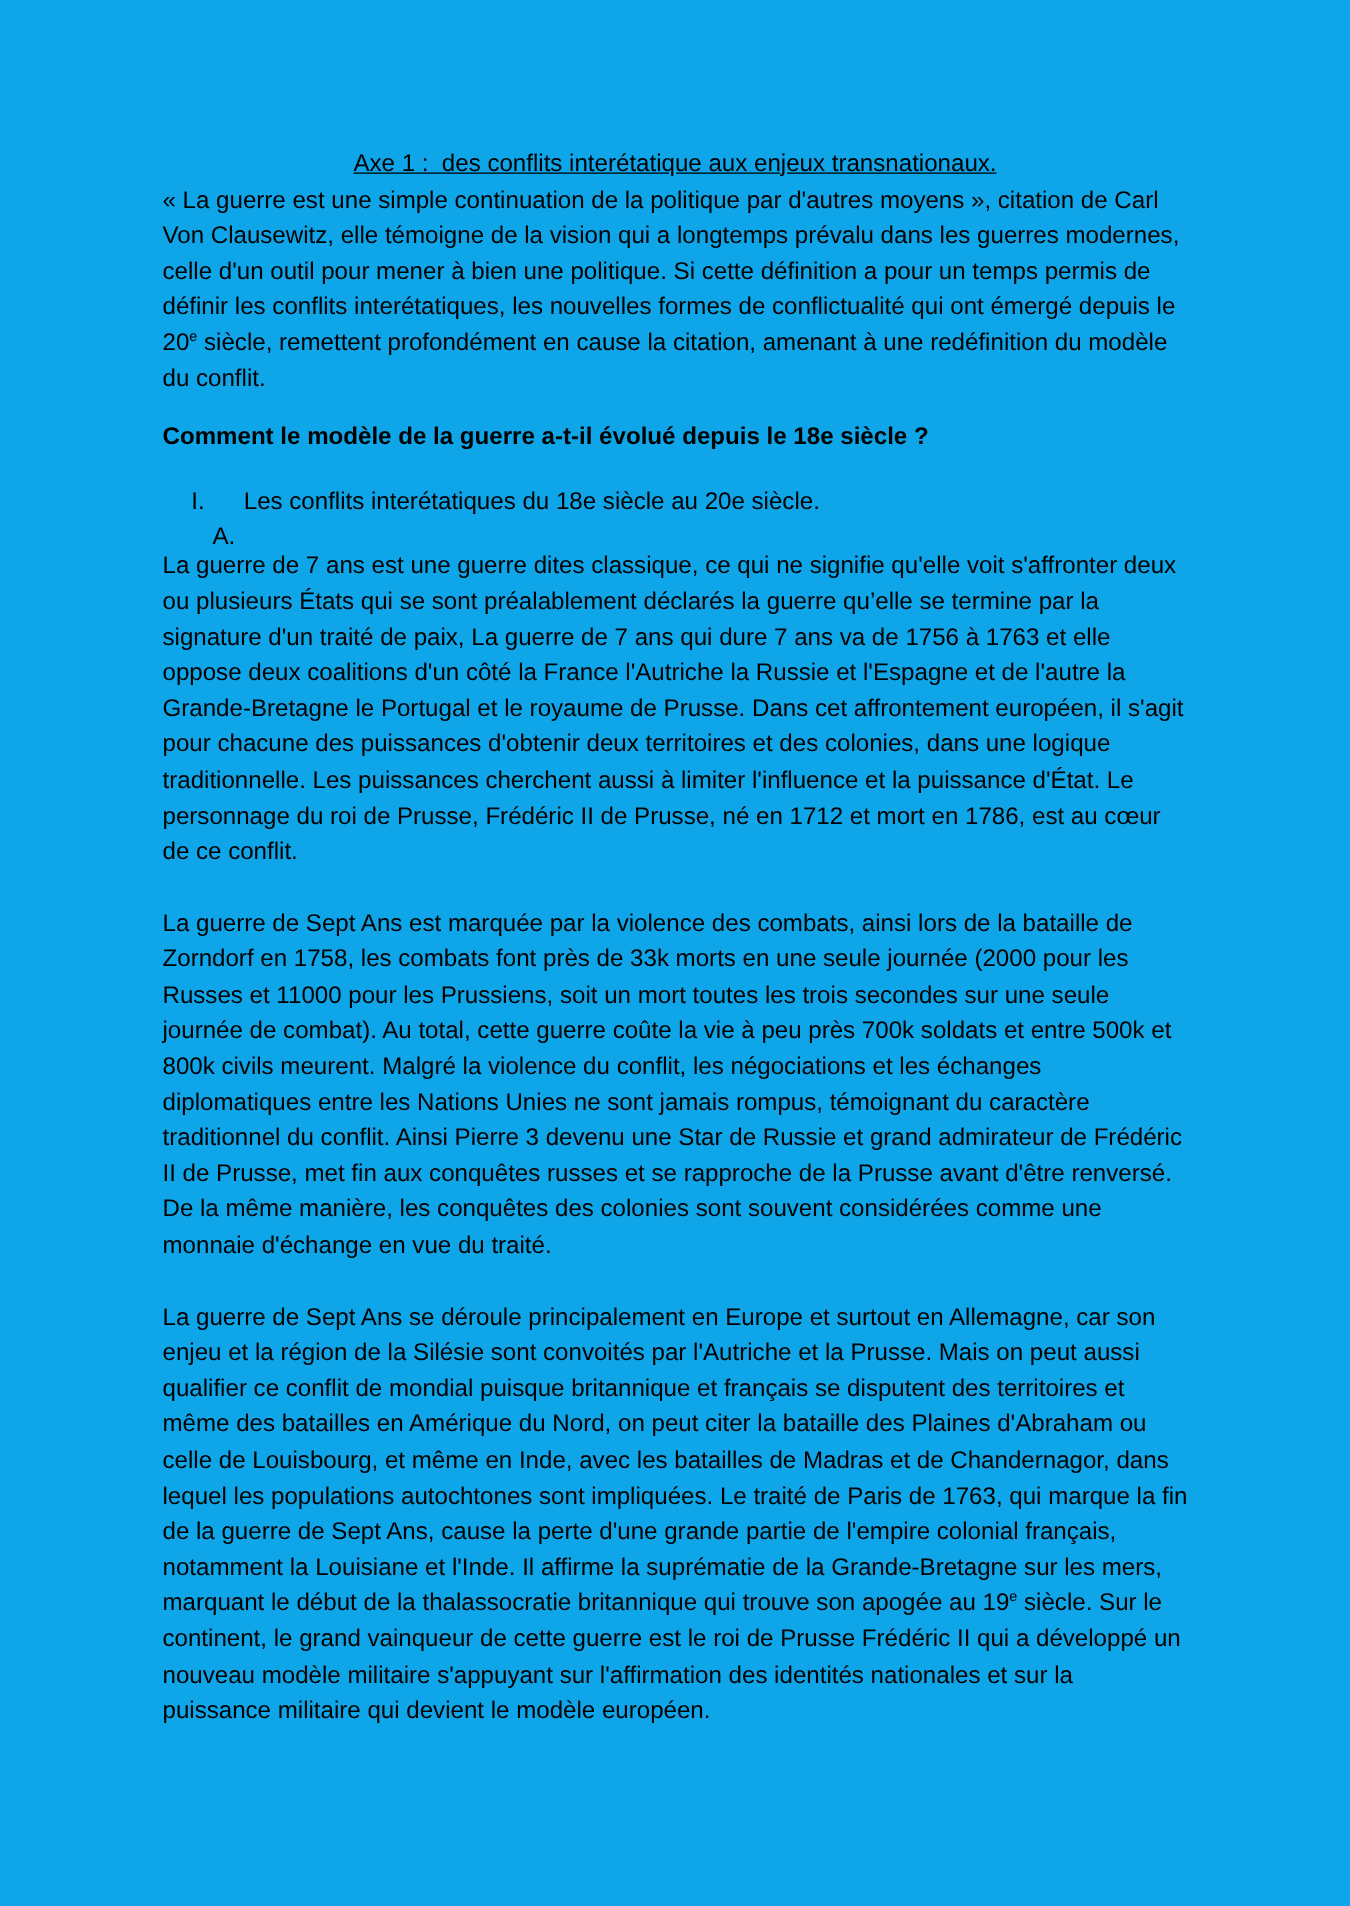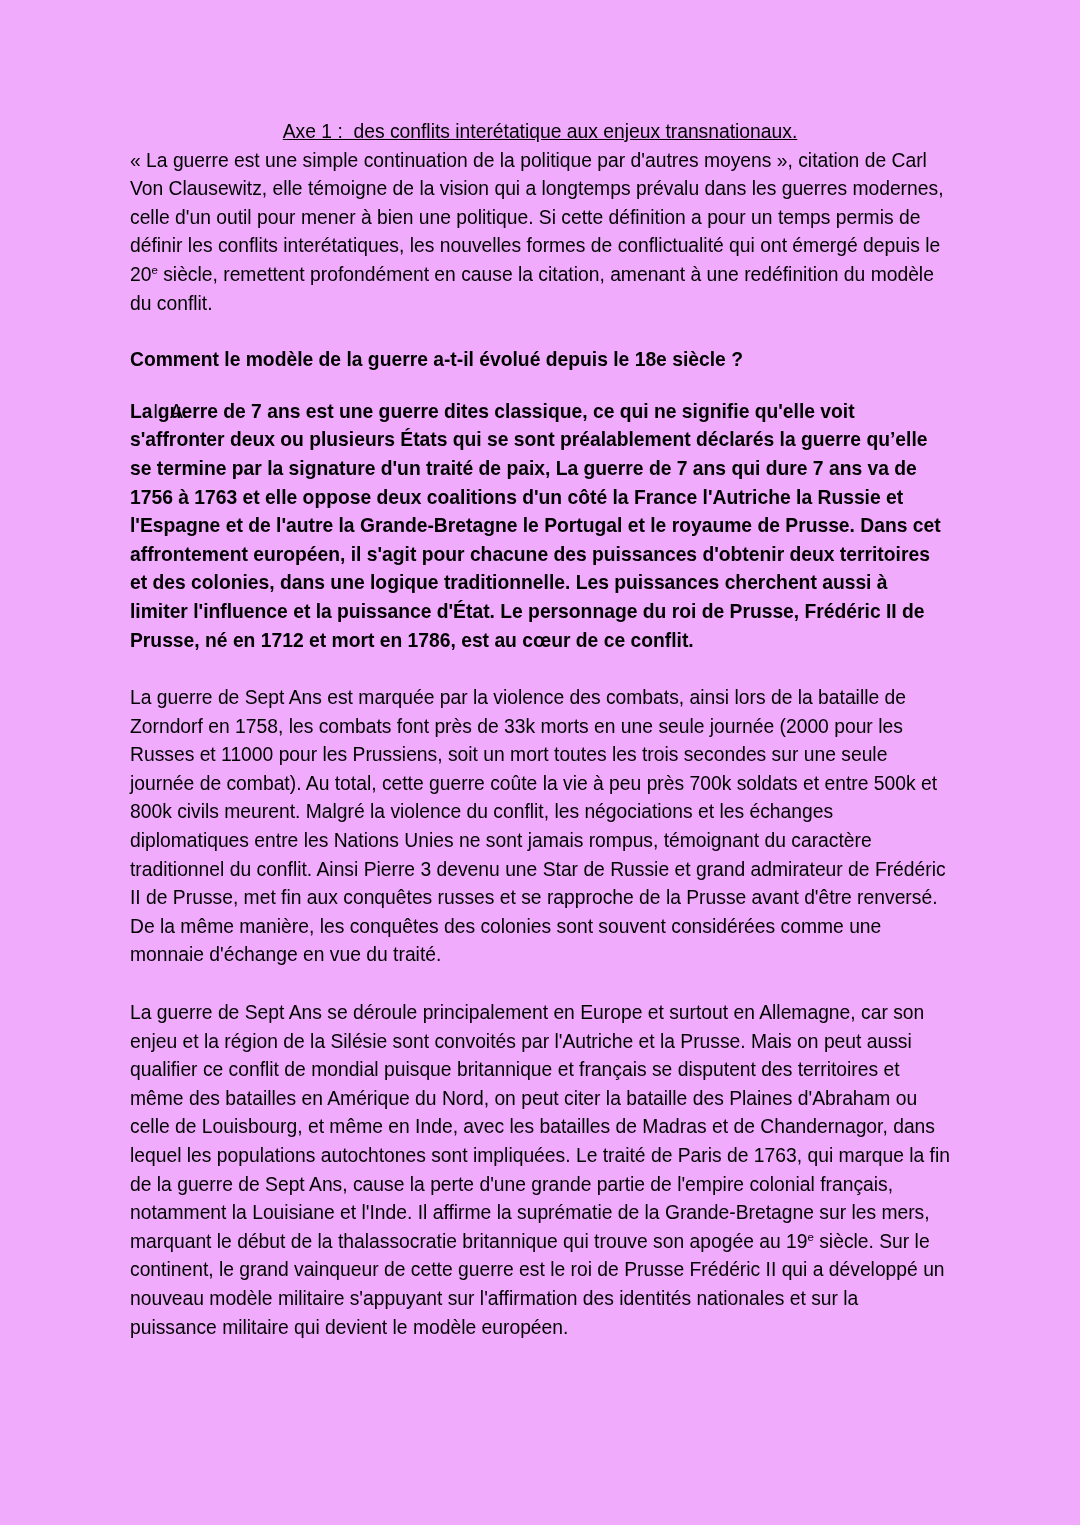--- a/index.html
+++ b/index.html
@@ -4,78 +4,79 @@
 <style>
   html, body {
     margin: 0;
     padding: 0;
     background: #ffffff;
   }
   .page {
     position: relative;
     width: 1080px;
     height: 1525px;
-    background: #f0abfc;
+    background: #0ea5e9;
     color: #000000;
     font-family: "Liberation Sans", "DejaVu Sans", sans-serif;
     font-size: 19.3px;
     line-height: 28.6px;
     box-sizing: border-box;
     padding: 118px 130px 0 130px;
     overflow: hidden;
   }
   .doc-title {
     text-align: center;
     text-decoration: underline;
     white-space: pre-wrap;
     margin: 0;
   }
   .para {
     margin: 0;
     white-space: pre-wrap;
   }
   .intro { }
   .question {
-    margin-top: 28px;
+    margin-top: 18px;
     font-weight: bold;
   }
   .outline { margin-top: 23px; }
   .outline-item {
     position: relative;
     padding-left: 65px;
     margin: 0;
   }
   .outline-item .marker {
     position: absolute;
     top: 0;
   }
   .outline-item.level-1 .marker { left: 23px; }
   .outline-item.level-2 .marker { left: 40px; }
   .body-para { margin-top: 29px; }
-  .first-body-para { margin-top: 23px; font-weight: bold; }
+  .first-body-para { margin-top: 23px; }
   sup.ordinal {
     font-size: 11.5px;
     line-height: 0;
     vertical-align: super;
   }
 </style>
 </head>
 <body>
 
 <div class="page">
 
   <p class="doc-title">Axe 1 :  des conflits interétatique aux enjeux transnationaux.</p>
 
   <p class="para intro"><span>« La guerre est une simple continuation de la politique par d'autres moyens », citation de Carl Von Clausewitz, elle témoigne de la vision qui a longtemps prévalu dans les guerres modernes, celle d'un outil pour mener à bien une politique. Si cette définition a pour un temps permis de définir les conflits interétatiques, les nouvelles formes de conflictualité qui ont émergé depuis le 20</span><sup class="ordinal">e</sup><span> siècle, remettent profondément en cause la citation, amenant à une redéfinition du modèle du conflit.</span></p>
 
   <p class="para question">Comment le modèle de la guerre a-t-il évolué depuis le 18e siècle ?</p>
 
   <div class="outline">
     <div class="outline-item level-1">
       <span class="marker">I.</span>
+      <span>Les conflits interétatiques du 18e siècle au 20e siècle.</span>
     </div>
     <div class="outline-item level-2">
       <span class="marker">A.</span>
     </div>
   </div>
 
   <p class="para body-para first-body-para">La guerre de 7 ans est une guerre dites classique, ce qui ne signifie qu'elle voit s'affronter deux ou plusieurs États qui se sont préalablement déclarés la guerre qu’elle se termine par la signature d'un traité de paix, La guerre de 7 ans qui dure 7 ans va de 1756 à 1763 et elle oppose deux coalitions d'un côté la France l'Autriche la Russie et l'Espagne et de l'autre la Grande-Bretagne le Portugal et le royaume de Prusse. Dans cet affrontement européen, il s'agit pour chacune des puissances d'obtenir deux territoires et des colonies, dans une logique traditionnelle. Les puissances cherchent aussi à limiter l'influence et la puissance d'État. Le personnage du roi de Prusse, Frédéric II de Prusse, né en 1712 et mort en 1786, est au cœur de ce conflit.</p>
 
   <p class="para body-para">La guerre de Sept Ans est marquée par la violence des combats, ainsi lors de la bataille de Zorndorf en 1758, les combats font près de 33k morts en une seule journée (2000 pour les Russes et 11000 pour les Prussiens, soit un mort toutes les trois secondes sur une seule journée de combat). Au total, cette guerre coûte la vie à peu près 700k soldats et entre 500k et 800k civils meurent. Malgré la violence du conflit, les négociations et les échanges diplomatiques entre les Nations Unies ne sont jamais rompus, témoignant du caractère traditionnel du conflit. Ainsi Pierre 3 devenu une Star de Russie et grand admirateur de Frédéric II de Prusse, met fin aux conquêtes russes et se rapproche de la Prusse avant d'être renversé. De la même manière, les conquêtes des colonies sont souvent considérées comme une monnaie d'échange en vue du traité.</p>
 

